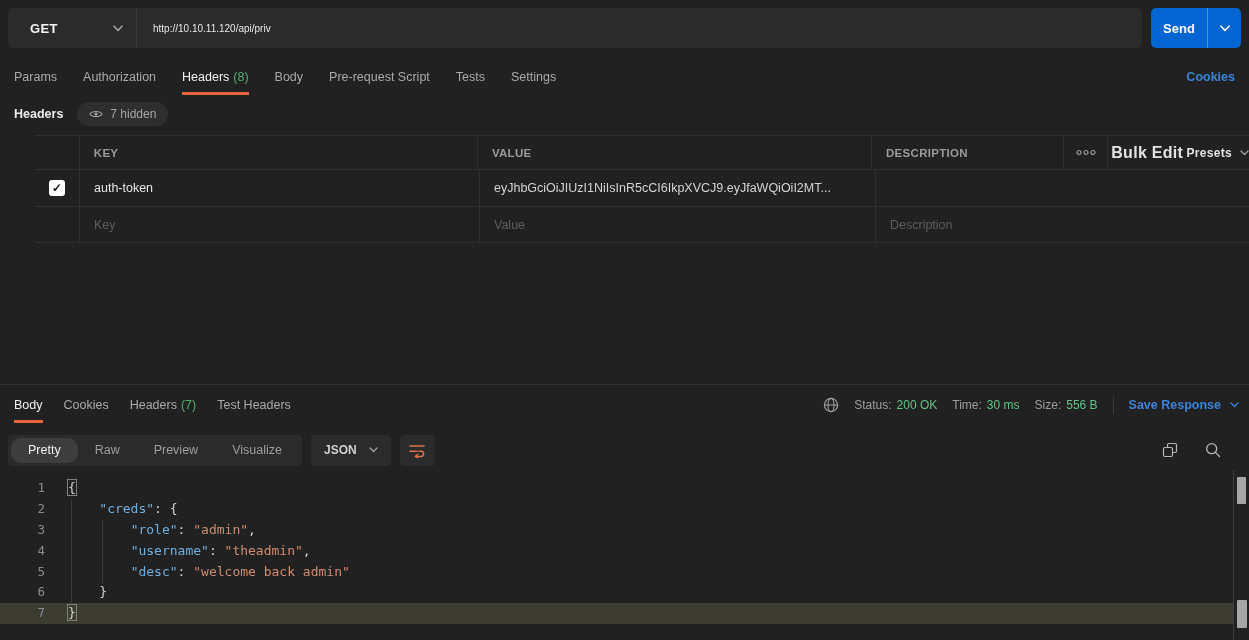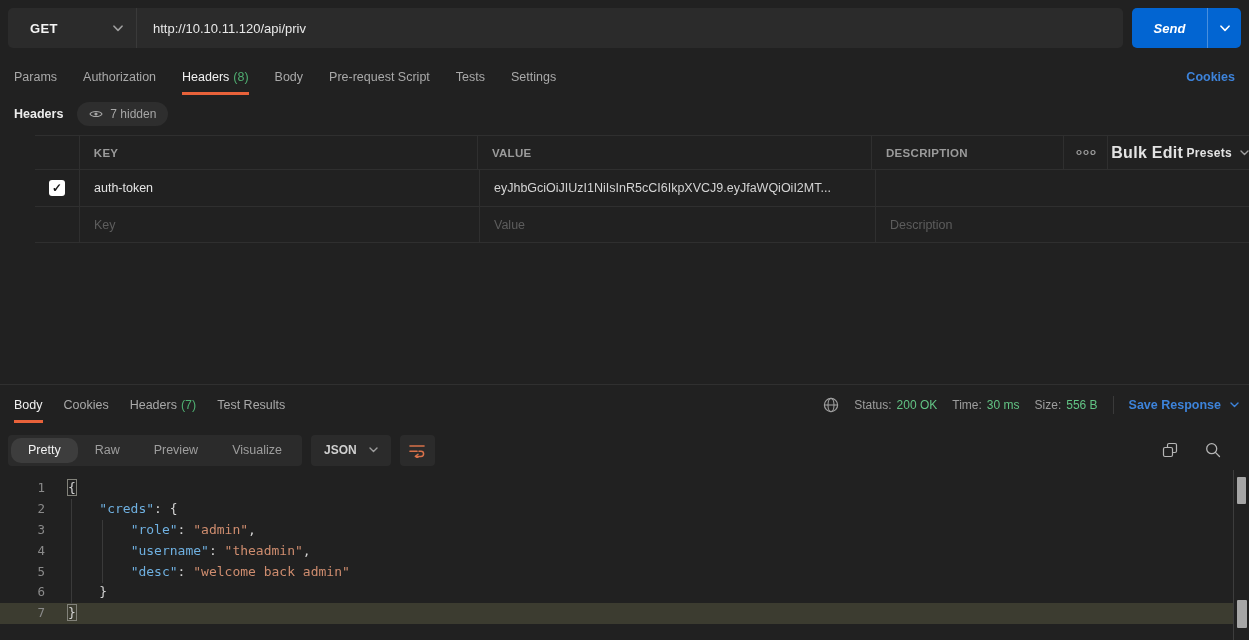--- a/index.html
+++ b/index.html
@@ -11,22 +11,22 @@
   }
   svg { display:block; }
 
   
   .request-bar { position:absolute; top:8px; left:8px; right:8px; height:40px; display:flex; }
   .url-group { flex:1; display:flex; background:#2b2b2b; border-radius:5px; margin-right:9px; overflow:hidden; }
   .method-select { width:129px; display:flex; align-items:center; justify-content:space-between;
     padding:0 13px 0 22px; border-right:1px solid #3a3a3a; cursor:pointer; }
   .method-label { font-size:13px; font-weight:bold; letter-spacing:.3px; color:#f5f5f5; }
   .chev { color:#9e9e9e; }
-  .url-input { flex:1; display:flex; align-items:center; padding-left:16px; font-size:13px; color:#e8e8e8; }
-  .send-group { width:109px; display:flex; background:#0265d2; border-radius:5px; overflow:hidden; cursor:pointer;font-style:italic; }
+  .url-input { flex:1; display:flex; align-items:center; padding-left:16px; font-size:10px; color:#e8e8e8; }
+  .send-group { width:90px; display:flex; background:#0265d2; border-radius:5px; overflow:hidden; cursor:pointer; }
   .send-main { flex:1; display:flex; align-items:center; justify-content:center;
     font-size:13px; font-weight:bold; color:#fff; border-right:1px solid rgba(255,255,255,.28); }
   .send-caret { width:33px; display:flex; align-items:center; justify-content:center; color:#fff; }
 
   
   .req-tabs { position:absolute; top:59px; left:14px; right:14px; height:36px;
     display:flex; align-items:stretch; gap:26px; font-size:12.5px; color:#a9a9a9; }
   .tab { display:flex; align-items:center; gap:4px; border-bottom:3px solid transparent; padding-top:3px; cursor:pointer; }
   .tab.active { color:#f2f2f2; border-bottom-color:#e8623a; }
   .count-green { color:#4fae71; }
@@ -221,21 +221,21 @@
         <span>Body</span>
       </div>
     <div class="tab">
         <span>Cookies</span>
       </div>
     <div class="tab">
       <span>Headers</span>
       <span class="count-green">(7)</span>
     </div>
     <div class="tab">
-        <span>Test Results</span>
+        <span>Test Headers</span>
       </div>
 
     <div class="resp-meta">
       <span>
         <svg width="16" height="16" viewBox="0 0 16 16">
             <circle cx="8" cy="8" r="6.6" stroke="#9e9e9e" stroke-width="1.2" fill="none"></circle>
             <ellipse cx="8" cy="8" rx="3" ry="6.6" stroke="#9e9e9e" stroke-width="1.1" fill="none"></ellipse>
             <path d="M1.4 8 H14.6" stroke="#9e9e9e" stroke-width="1.1"></path>
           </svg>
       </span>

